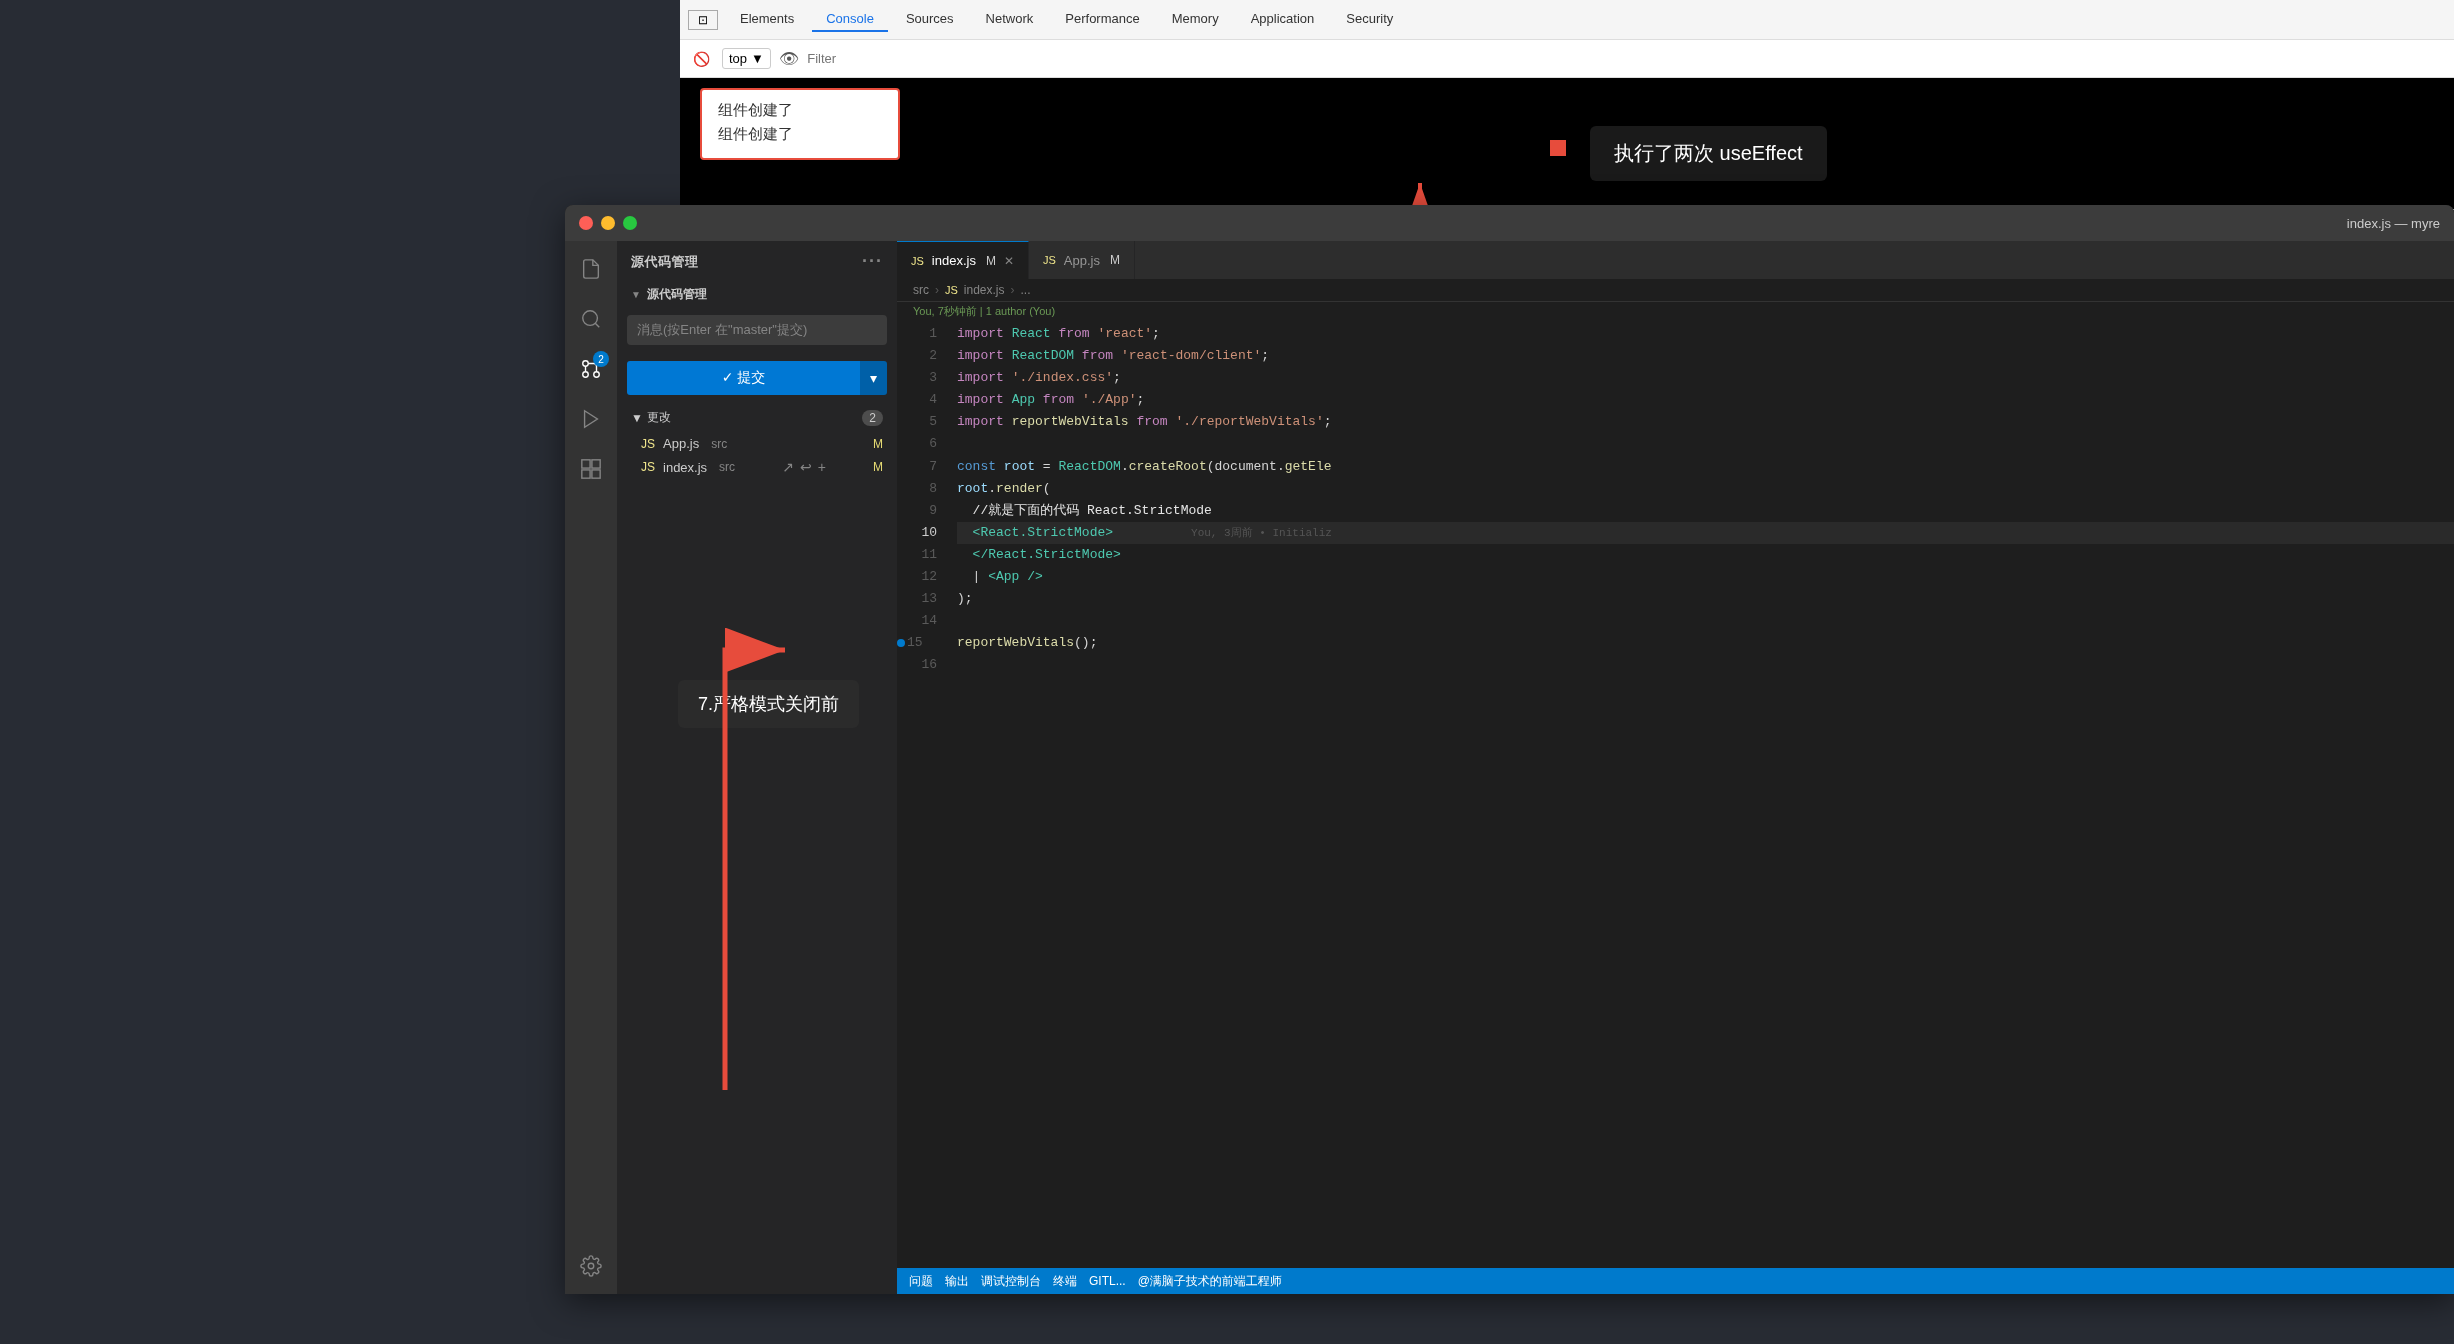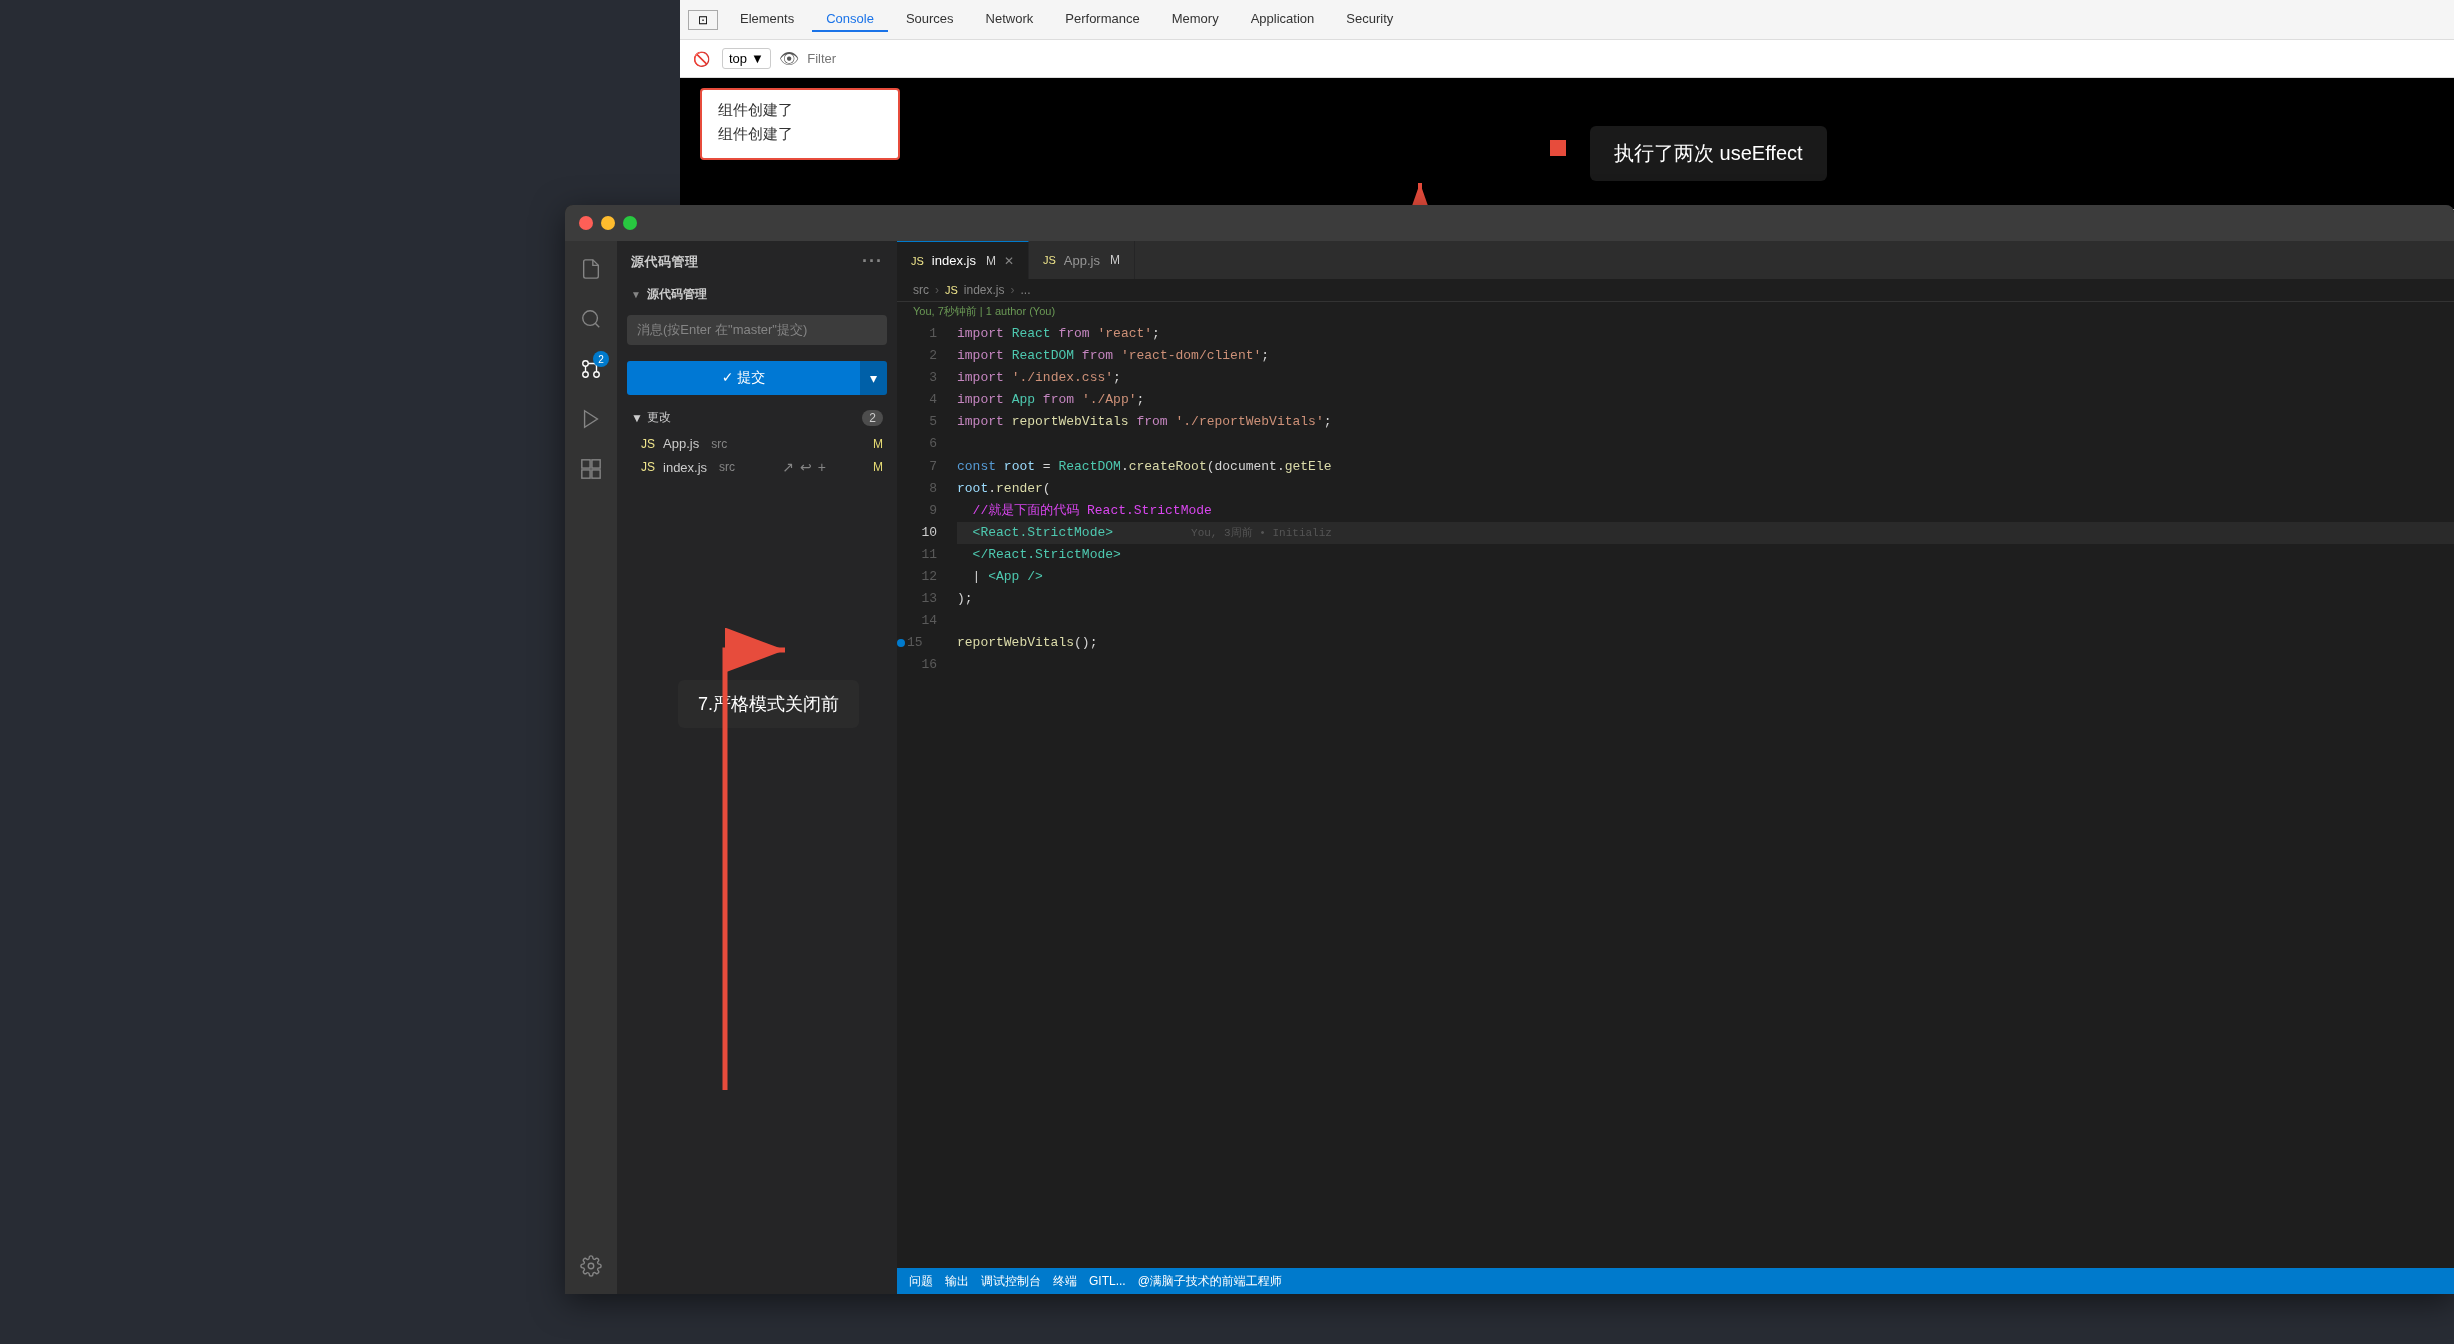--- a/index.html
+++ b/index.html
@@ -480,21 +480,21 @@
       line-height: 1.7;
       white-space: pre;
     }
 
     .kw-import { color: #c586c0; }
     .kw-from { color: #c586c0; }
     .kw-const { color: #569cd6; }
     .str { color: #ce9178; }
     .fn { color: #dcdcaa; }
     .cls { color: #4ec9b0; }
-    .comment { color: #d946ef; }
+    .comment { color: #e5e5e5; }
     .jsx-tag { color: #4ec9b0; }
     .var { color: #9cdcfe; }
 
     
     .vscode-statusbar {
       height: 26px;
       background: #007acc;
       display: flex;
       align-items: center;
       padding: 0 12px;
@@ -598,20 +598,21 @@
     </svg>
   </div>
 </div>
 
 <div class="vscode-window">
 
   <div class="vscode-titlebar">
     <div class="traffic-red"></div>
     <div class="traffic-yellow"></div>
     <div class="traffic-green"></div>
+    <div class="vscode-title-text">index.js — myre</div>
   </div>
 
   <div class="vscode-body">
 
     <div class="activity-bar">
       <div class="activity-icon">
         <svg width="22" height="22" viewBox="0 0 24 24" fill="none" stroke="currentColor" stroke-width="1.5">
           <path d="M14 2H6a2 2 0 0 0-2 2v16a2 2 0 0 0 2 2h12a2 2 0 0 0 2-2V8z"></path>
           <polyline points="14,2 14,8 20,8"></polyline>
         </svg>

